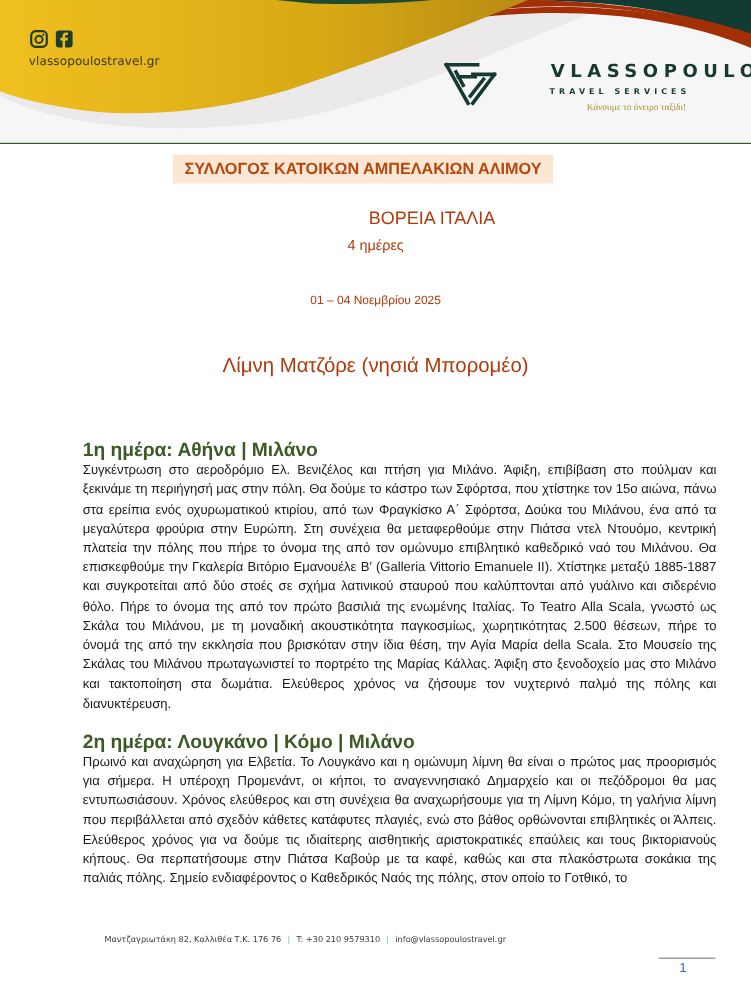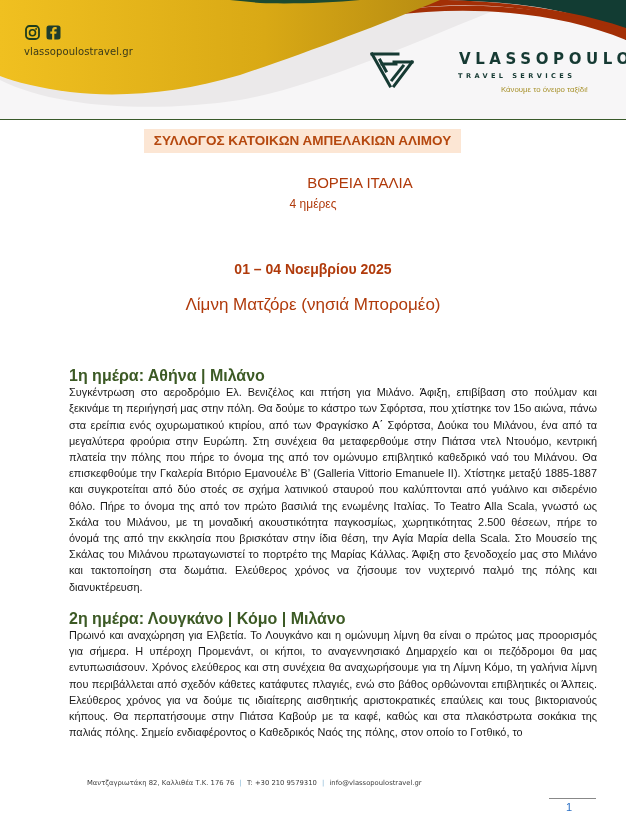--- a/index.html
+++ b/index.html
@@ -11,31 +11,31 @@
     .header svg.bg { position: absolute; left: 0; top: 0; }
     .social { position: absolute; left: 25px; top: 25px; display: flex; gap: 6px; }
     .social span { display: block; width: 15px; height: 15px; }
     .site-url { position: absolute; left: 24px; top: 46px; font-size: 10px; color: #3a3a1a; letter-spacing: 0.1px;
                 font-family: "DejaVu Sans", sans-serif; }
     .logo { position: absolute; left: 370px; top: 50px; }
     .brand-name { position: absolute; left: 423px; top: 50px; font-family: "DejaVu Sans", sans-serif; font-weight: bold;
                   font-size: 15px; letter-spacing: 4.6px; color: #163a33; margin-left: 36px; }
     .brand-sub { position: absolute; left: 458px; top: 72px; font-family: "DejaVu Sans", sans-serif; font-size: 6.6px;
                  letter-spacing: 3.4px; color: #163a33; font-weight: bold; }
-    .brand-tag { position: absolute; left: 455px; top: 85px; font-family: Liberation Sans, sans-serif; font-size: 7.8px;
+    .brand-tag { position: absolute; left: 443px; top: 85px; font-family: Liberation Serif, serif; font-size: 7.8px;
                  color: #a8922c; padding-left: 46px; }
     .header-rule { position: absolute; left: 0; top: 119px; width: 626px; height: 2px; background: #3a5a2a; }
 
     
     .org-title { position: absolute; left: 144px; top: 129px; width: 317px; height: 24px; background: #fce6d4;
                  text-align: center; line-height: 24px; font-weight: bold; font-size: 13.5px; color: #b5480f; }
     .centered { position: absolute; left: 0; width: 626px; text-align: center; color: #b03a0b; }
     .dest { top: 174px; font-size: 15px; padding-left: 47px; }
     .days { top: 197px; font-size: 12px; }
-    .dates { top: 261px; font-size: 14px; font-weight: bold; }
+    .dates { top: 245px; font-size: 10px; }
     .route { top: 292px; font-size: 17px; line-height: 25px; }
 
     
     .content { position: absolute; left: 69px; top: 368px; width: 528px; font-size: 10.9px; line-height: 16.2px; }
     .day-title { font-weight: bold; color: #3c5a25; font-size: 16px; }
     .para { text-align: justify; margin: 0; }
     .spacer { height: 16px; }
 
     
     .footer-text { position: absolute; left: 87px; top: 779px; font-size: 6.8px; color: #3a3a3a;

